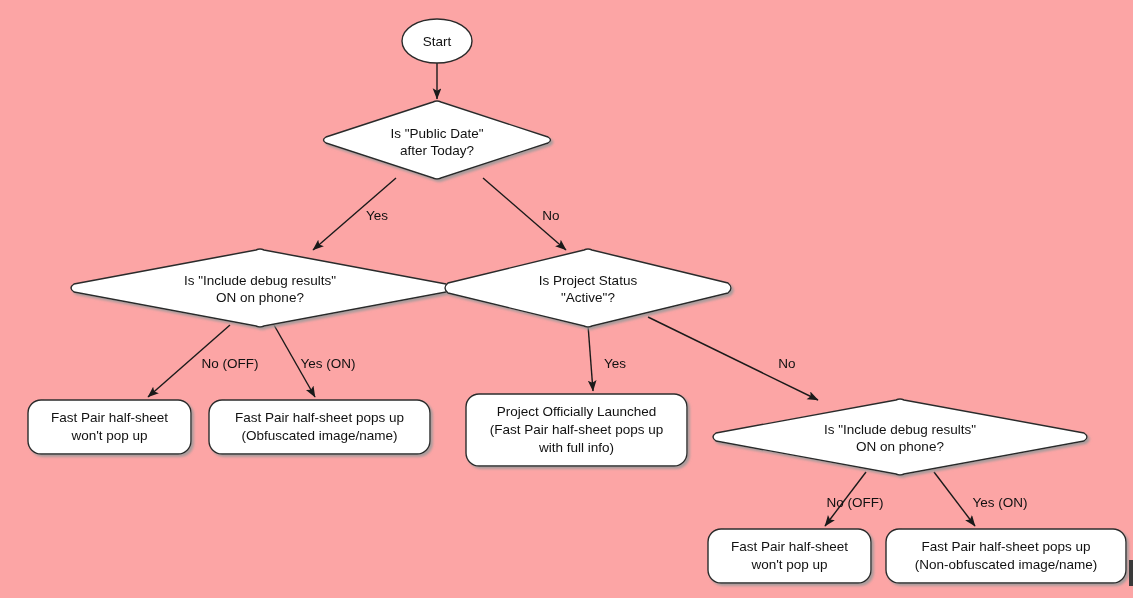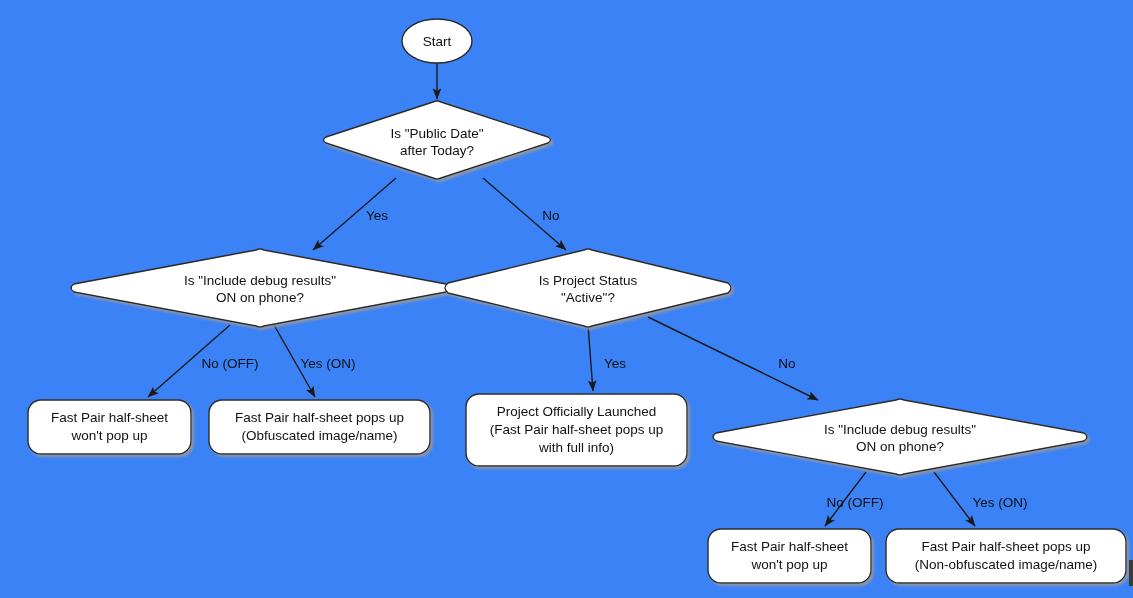--- a/index.html
+++ b/index.html
@@ -10,21 +10,21 @@
   body {
     width: 1133px;
     height: 598px;
     overflow: hidden;
     font-family: "Liberation Sans", sans-serif;
   }
   #flowchart-root {
     position: relative;
     width: 1133px;
     height: 598px;
-    background: #3b82f6;
+    background: #fca5a5;
     text-decoration: underline;
   }
   svg.chart-svg {
     position: absolute;
     top: 0; left: 0;
     width: 1133px;
     height: 598px;
     display: block;
   }
   .node-shape {

